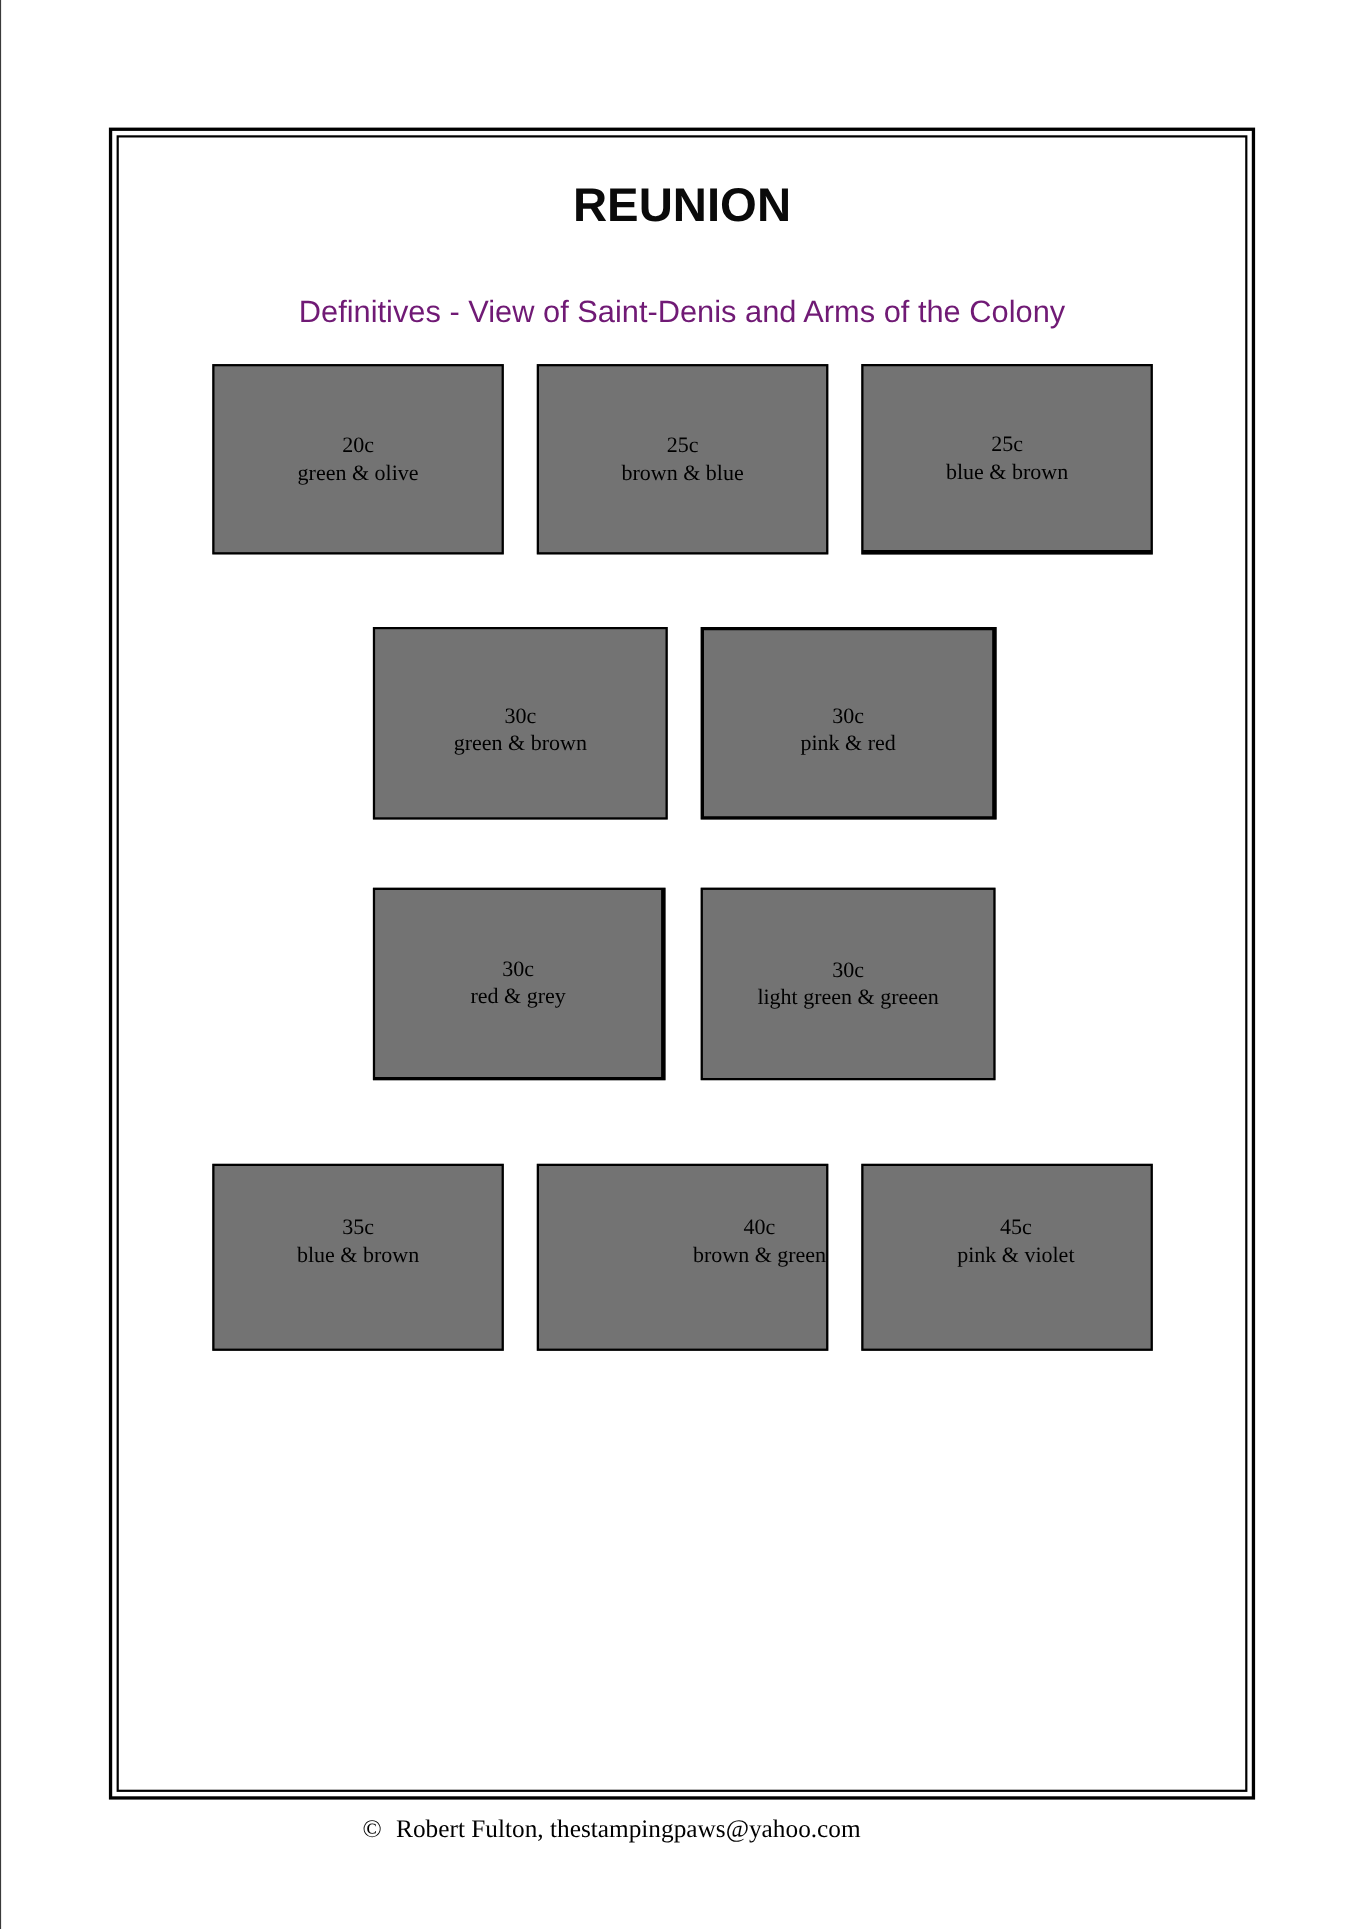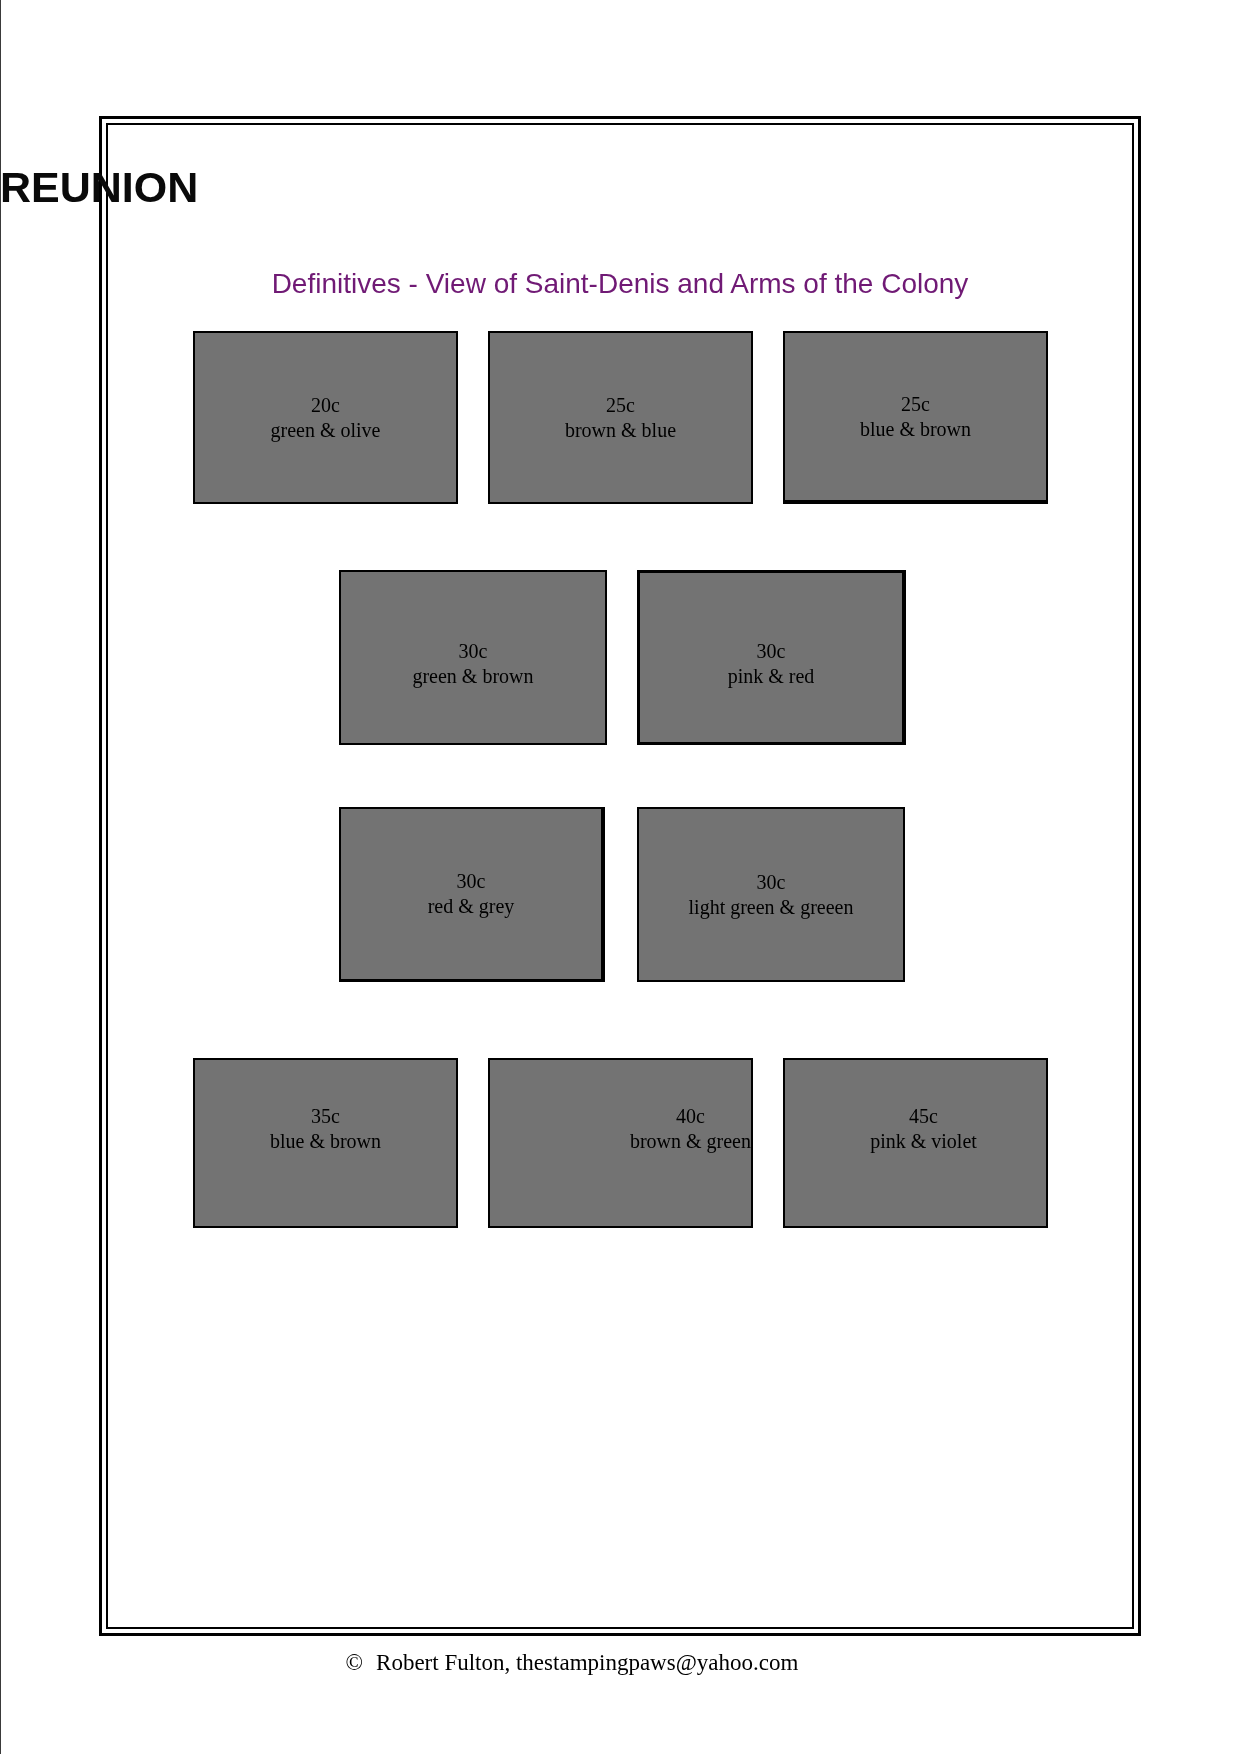--- a/index.html
+++ b/index.html
@@ -21,20 +21,21 @@
     width: 1042px; height: 1520px;
     box-sizing: border-box;
     border: 3px solid #000;
   }
   .frame-inner {
     position: absolute; left: 4px; top: 4px; right: 4px; bottom: 4px;
     border: 2px solid #000;
   }
   .page-title {
     position: absolute; top: 163px; left: 0; width: 1240px;
+    text-align: center;
     font-family: "Liberation Sans", sans-serif;
     font-weight: bold;
     font-size: 43px;
     letter-spacing: 0px;
     color: #0a0a0a;
   }
   .subtitle-block {
     position: absolute; top: 272px; left: 0; width: 1240px;
     text-align: center;
     font-family: "Liberation Sans", sans-serif;
@@ -59,21 +60,21 @@
   }
   .stamp .label { transform: translateY(0); }
   .stamp.txt-down .label { transform: translateY(6px); }
   .stamp.txt-up .label { transform: translateY(-14px); }
   
   .stamp.bb4 { border-bottom-width: 4px; }
   .stamp.b3  { border-width: 3px; }
   .stamp.br4 { border-right-width: 4px; }
   .stamp.bb3 { border-bottom-width: 3px; }
   .copyright {
-    position: absolute; top: 1650px; left: 16px; width: 1112px;
+    position: absolute; top: 1650px; left: 0; width: 1112px;
     text-align: center;
     font-family: "Liberation Serif", serif;
     font-size: 23px;
     color: #000;
   }
   .copyright .sym { margin-right: 13px; }
 </style>
 </head>
 <body>
 

